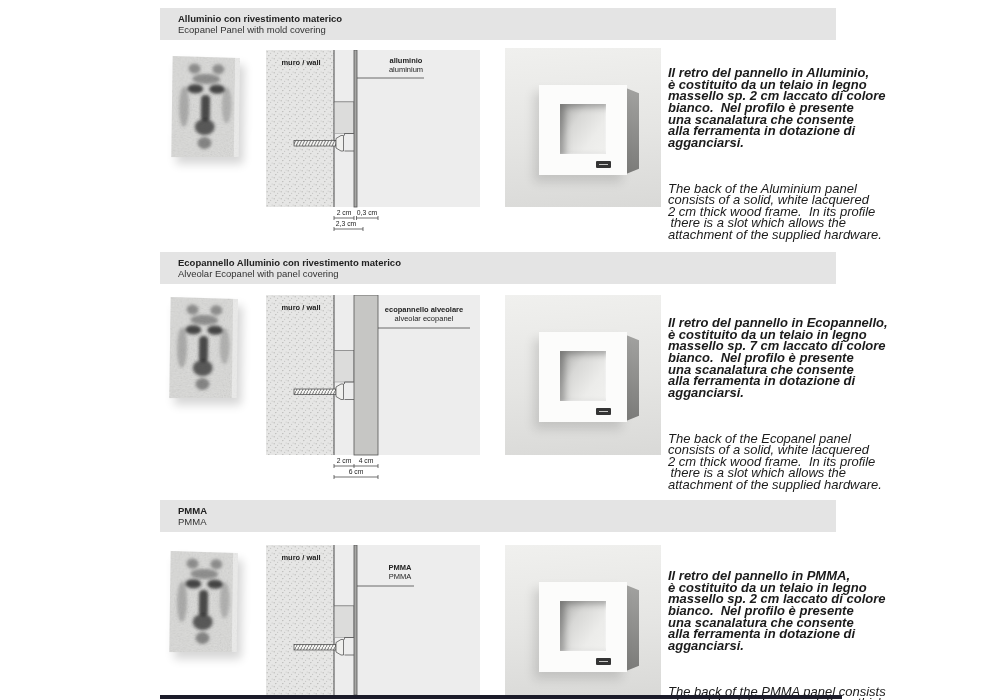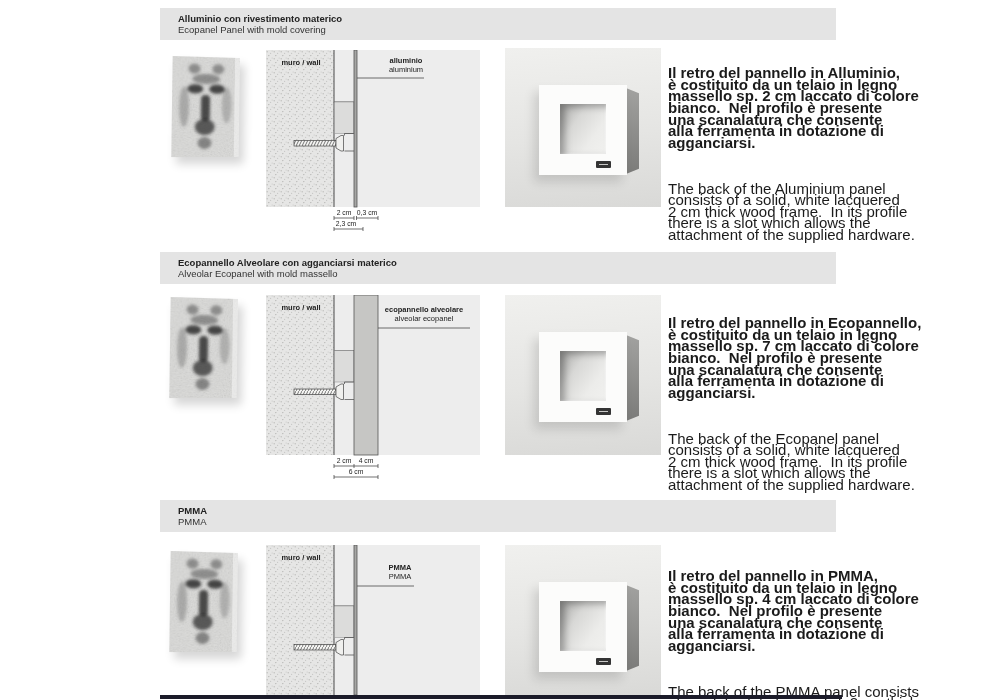--- a/index.html
+++ b/index.html
@@ -51,24 +51,24 @@
     box-shadow:inset 5px 3px 7px rgba(0,0,0,0.30), inset -1px -1px 2px rgba(255,255,255,0.6);
   }
   .sticker{
     position:absolute;left:57px;top:76px;width:15px;height:7px;
     background:#343434;border-radius:1px;
   }
   .sticker i{display:block;margin:2.5px auto 0;width:9px;height:1.5px;background:#c9c9c7;}
   
   .desc{
     position:absolute;left:668px;width:178px;
-    font-size:15px;line-height:11.6px;white-space:pre;color:#1b1b1b;
+    font-size:13px;line-height:11.6px;white-space:pre;color:#1b1b1b;font-style:italic;
   }
   .desc .it{font-weight:bold;margin:0 0 11px 0;}
-  .desc .en{margin:0;}
+  .desc .en{margin:0;text-align:right;}
   
   .bottom-rule{
     position:absolute;left:160px;top:695px;width:682px;height:4px;
     background:#1b1b29;
   }
 </style>
 </head>
 <body>
 
 <div class="page">
@@ -171,22 +171,22 @@
 alla ferramenta in dotazione di
 agganciarsi.</div>
     <div class="en">The back of the Aluminium panel
 consists of a solid, white lacquered
 2 cm thick wood frame.  In its profile
 there is a slot which allows the
 attachment of the supplied hardware.</div>
   </div>
 
   <div class="bar" style="top:252px">
-    <div class="t1">Ecopannello Alveolare con agganciarsi materico</div>
-    <div class="t2">Alveolar Ecopanel with mold massello</div>
+    <div class="t1">Ecopannello Alluminio con rivestimento materico</div>
+    <div class="t2">Alveolar Ecopanel with panel covering</div>
   </div>
 
   <div class="art" style="left:170px;top:298px">
     <svg viewBox="0 0 68 100" preserveAspectRatio="none">
       <defs>
         <filter id="n2">
             <feTurbulence type="fractalNoise" baseFrequency="0.7" numOctaves="3" seed="9"></feTurbulence>
             <feColorMatrix type="saturate" values="0"></feColorMatrix>
           </filter>
         <filter id="b2" x="-30%" y="-30%" width="160%" height="160%">
@@ -352,21 +352,21 @@
       <div class="frame-hole"></div>
       <div class="sticker">
           <i></i>
         </div>
     </div>
   </div>
 
   <div class="desc" style="top:547px">
     <div class="it">Il retro del pannello in PMMA,
 è costituito da un telaio in legno
-massello sp. 4 cm laccato di colore
+massello sp. 2 cm laccato di colore
 bianco.  Nel profilo è presente
 una scanalatura che consente
 alla ferramenta in dotazione di
 agganciarsi.</div>
     <div class="en">The back of the PMMA panel consists
 of a solid, white lacquered  2 cm thick
 wood frame.  In its profile there is a
 slot which allows the attachment of the
 supplied hardware.</div>
   </div>

